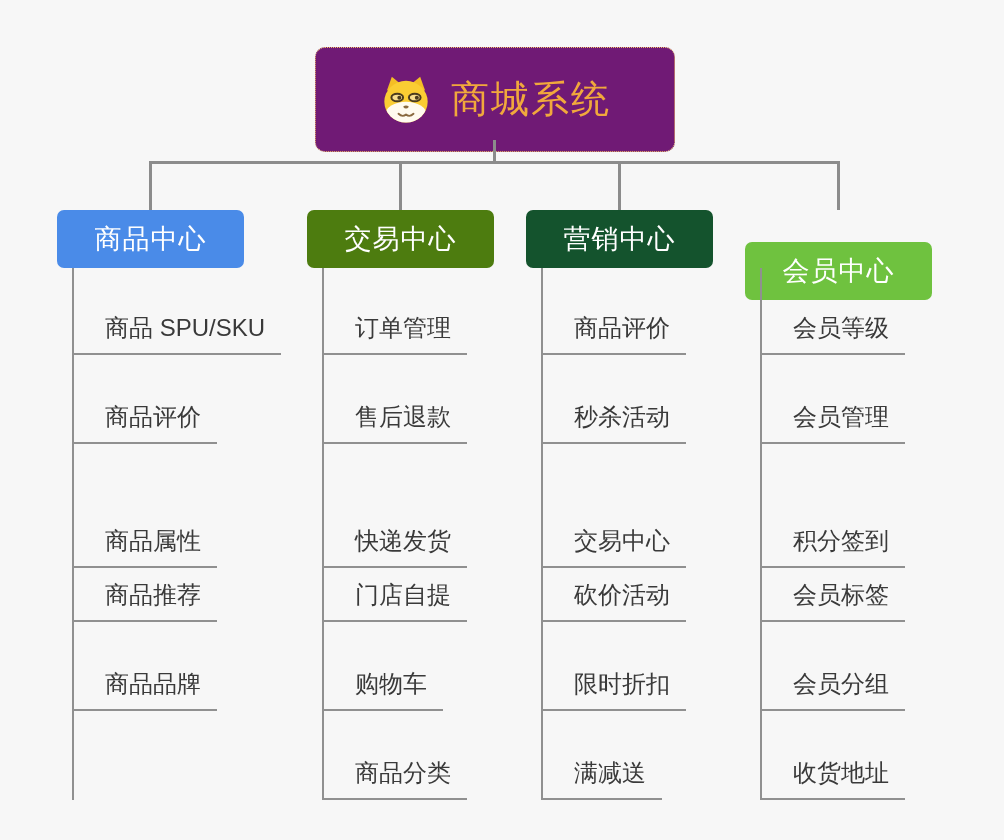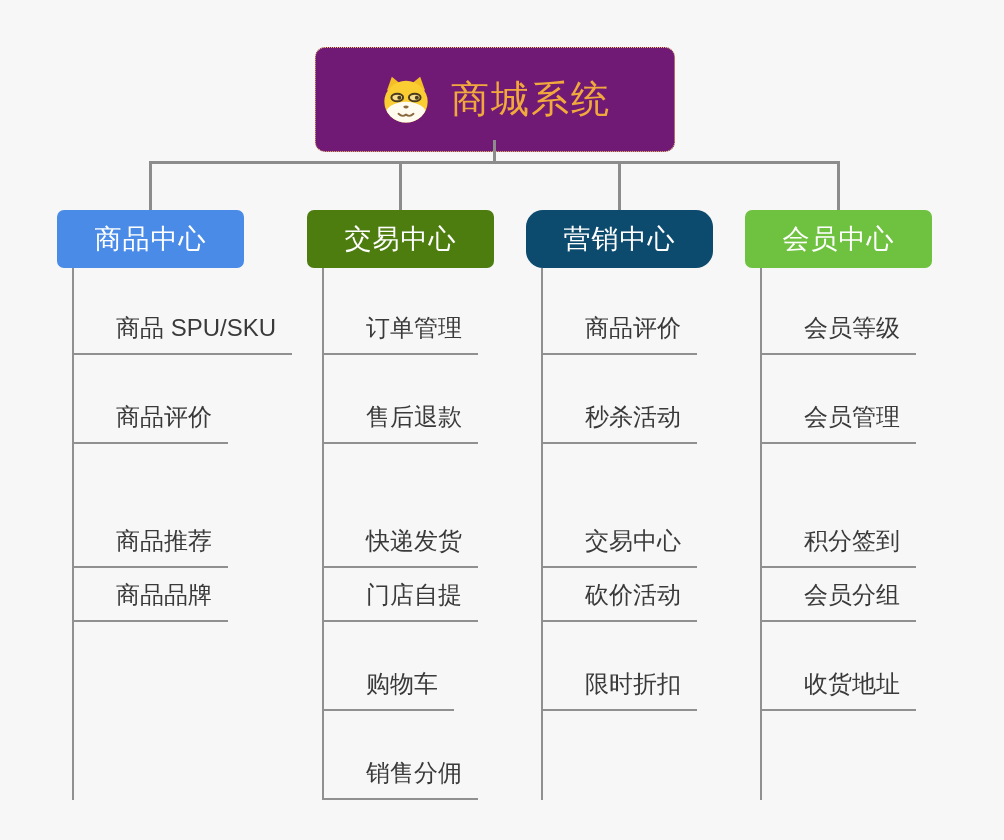--- a/index.html
+++ b/index.html
@@ -43,35 +43,35 @@
   .branch{
     position:absolute;top:210px;width:187px;height:58px;
     border-radius:7px;
     display:flex;align-items:center;justify-content:center;
     color:#FFFFFF;font-size:27px;letter-spacing:1px;
     cursor:pointer;
   }
   .branch-1{left:57px;}
   .branch-2{left:307px;}
   .branch-3{left:526px;}
-  .branch-4{left:745px;}
+  .branch-4{left:745px;margin-top:32px;}
 
   
   .col{
     position:absolute;top:268px;height:532px;width:230px;
     border-left:2px solid #909090;
     box-sizing:border-box;
   }
   .col-1{left:72px;}
   .col-2{left:322px;}
   .col-3{left:541px;}
   .col-4{left:760px;}
   .leaf{
     position:absolute;left:-2px;
-    padding:0 16px 10px 44px;
+    padding:0 16px 10px 33px;
     border-bottom:2px solid #909090;
     font-size:24px;line-height:30px;color:#3A3A3A;
     white-space:nowrap;
     cursor:pointer;
   }
   .leaf:nth-child(1){top:45px;}
   .leaf:nth-child(2){top:134px;}
   .leaf:nth-child(3){top:223px;margin-top:35px;}
   .leaf:nth-child(4){top:312px;}
   .leaf:nth-child(5){top:401px;}
@@ -107,48 +107,51 @@
 
   <div class="conn conn-root-stub"></div>
   <div class="conn conn-h-main"></div>
   <div class="conn conn-stub conn-stub-1"></div>
   <div class="conn conn-stub conn-stub-2"></div>
   <div class="conn conn-stub conn-stub-3"></div>
   <div class="conn conn-stub conn-stub-4"></div>
 
   <div class="branch branch-1" style="background: rgb(74, 139, 232);">商品中心</div>
   <div class="branch branch-2" style="background: #4d7c0f;">交易中心</div>
-  <div class="branch branch-3" style="background: #0c4a6e; border-radius: 17px;">营销中心</div>
+  <div class="branch branch-3" style="background: #14532d;">营销中心</div>
   <div class="branch branch-4" style="background: rgb(111, 194, 63);">会员中心</div>
 
   <div class="col col-1">
     <div class="leaf">商品 SPU/SKU</div>
     <div class="leaf">商品评价</div>
+    <div class="leaf">商品属性</div>
     <div class="leaf">商品推荐</div>
     <div class="leaf">商品品牌</div>
   </div>
 
   <div class="col col-2">
     <div class="leaf">订单管理</div>
     <div class="leaf">售后退款</div>
     <div class="leaf">快递发货</div>
     <div class="leaf">门店自提</div>
     <div class="leaf">购物车</div>
-    <div class="leaf">销售分佣</div>
+    <div class="leaf">商品分类</div>
   </div>
 
   <div class="col col-3">
     <div class="leaf">商品评价</div>
     <div class="leaf">秒杀活动</div>
     <div class="leaf">交易中心</div>
     <div class="leaf">砍价活动</div>
     <div class="leaf">限时折扣</div>
+    <div class="leaf">满减送</div>
   </div>
 
   <div class="col col-4">
     <div class="leaf">会员等级</div>
     <div class="leaf">会员管理</div>
     <div class="leaf">积分签到</div>
+    <div class="leaf">会员标签</div>
     <div class="leaf">会员分组</div>
     <div class="leaf">收货地址</div>
   </div>
 
 </div>
 
 </body></html>

